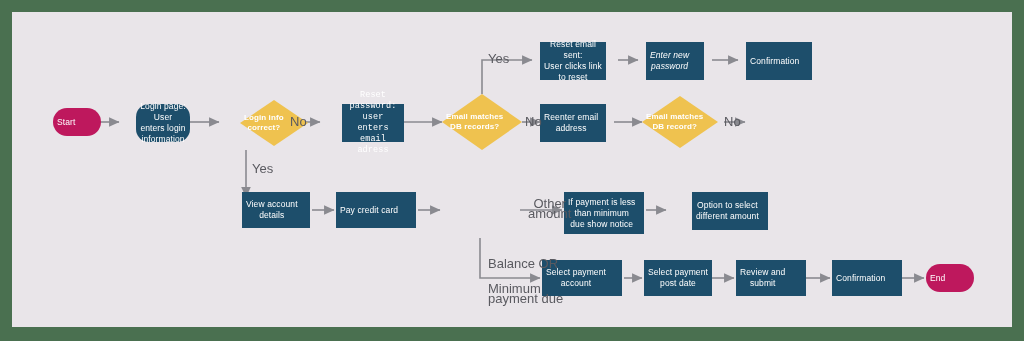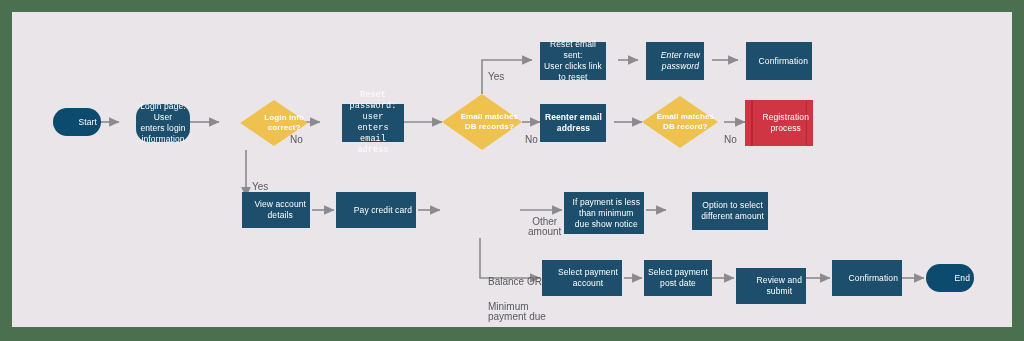--- a/index.html
+++ b/index.html
@@ -12,46 +12,45 @@
   #frame{
     position:absolute;
     left:12px;top:12px;
     width:1000px;height:315px;
     background:#e9e5e9;
     overflow:hidden;
   }
   #canvas{position:absolute;left:0;top:0;width:1000px;height:315px;}
   svg.edges{position:absolute;left:0;top:0;width:1000px;height:315px;overflow:visible;}
 
-  .node{position:absolute;box-sizing:border-box;display:flex;align-items:center;justify-content:flex-end;text-align:center;}
+  .node{position:absolute;box-sizing:border-box;display:flex;align-items:center;justify-content:flex-start;text-align:center;}
   .node .txt{
     color:#ffffff;font-size:8.5px;line-height:11px;
     letter-spacing:.1px;padding:0 4px;white-space:pre-line;
   }
 
   .proc{background:#1d4e6b;}
   .proc-red{background:#cf3543;}
   .proc-red .bar{position:absolute;top:0;bottom:0;width:1.5px;background:#a9262f;opacity:.75;}
   .proc-red .bar.l{left:6px;}
   .proc-red .bar.r{right:6px;}
 
-  .term{background:#0c4a6e;border-radius:999px;}
+  .term{background:#be185d;border-radius:999px;}
 
   .dec{background:transparent;font-weight:bold;}
   .dec .dia{
     position:absolute;left:0;top:0;width:100%;height:100%;
     background:#efc24f;
     clip-path:polygon(50% 0,100% 50%,50% 100%,0 50%);
   }
   .dec .txt{position:relative;z-index:2;font-size:8px;line-height:10.5px;}
 
   .elabel{
-    position:absolute;color:#5a5a60;font-size:10px;line-height:10px;
+    position:absolute;color:#5a5a60;font-size:13px;line-height:10px;
     white-space:pre-line;
-    margin-top:18px;
   }
 </style>
 </head>
 <body>
 
 <div id="frame">
   <div id="canvas">
 
     <svg class="edges" viewBox="0 0 1000 315" preserveAspectRatio="none">
       <defs>
@@ -119,37 +118,31 @@
 
     <div class="node proc" style="left:634px;top:30px;width:58px;height:38px;font-style:italic;">
       <span class="txt">Enter new
 password</span>
     </div>
 
     <div class="node proc" style="left:734px;top:30px;width:66px;height:38px;">
       <span class="txt">Confirmation</span>
     </div>
 
-    <div class="node proc" style="left:528px;top:92px;width:66px;height:38px;font-weight:bold;">
+    <div class="node proc" style="left:528px;top:92px;width:66px;height:38px;">
       <span class="txt">Reenter email
 address</span>
     </div>
 
     <div class="node dec" style="left:630px;top:84px;width:76px;height:52px;">
       <span class="dia"></span>
       <span class="txt">Email matches
 DB record?</span>
     </div>
 
-    <div class="node proc-red" style="left:733px;top:88px;width:68px;height:46px;position:absolute;">
-      <span class="bar l"></span>
-      <span class="bar r"></span>
-      <span class="txt" style="position:relative;z-index:2;">Registration
-process</span>
-    </div>
 
     <div class="node proc" style="left:230px;top:180px;width:68px;height:36px;">
       <span class="txt">View account
 details</span>
     </div>
 
     <div class="node proc" style="left:324px;top:180px;width:80px;height:36px;">
       <span class="txt">Pay credit card</span>
     </div>
 
@@ -168,21 +161,21 @@
     <div class="node proc" style="left:530px;top:248px;width:80px;height:36px;">
       <span class="txt">Select payment
 account</span>
     </div>
 
     <div class="node proc" style="left:632px;top:248px;width:68px;height:36px;">
       <span class="txt">Select payment
 post date</span>
     </div>
 
-    <div class="node proc" style="left:724px;top:248px;width:70px;height:36px;margin-top:8px;">
+    <div class="node proc" style="left:724px;top:248px;width:70px;height:36px;">
       <span class="txt">Review and
 submit</span>
     </div>
 
     <div class="node proc" style="left:820px;top:248px;width:70px;height:36px;">
       <span class="txt">Confirmation</span>
     </div>
 
     <div class="node term" style="left:914px;top:252px;width:48px;height:28px;">
       <span class="txt">End</span>

